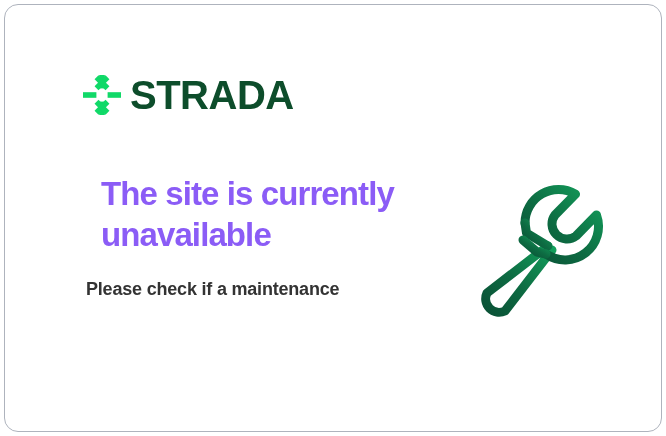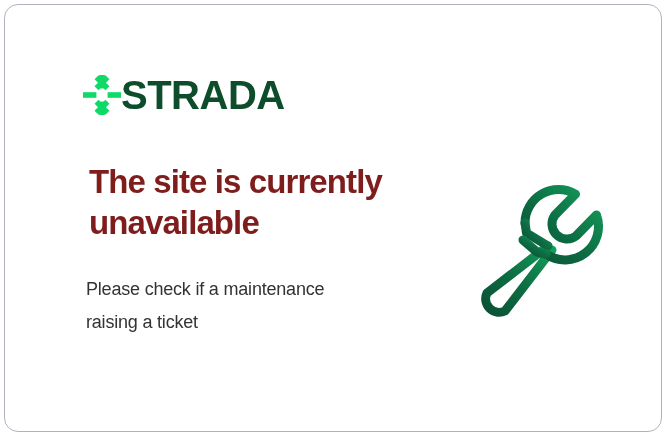--- a/index.html
+++ b/index.html
@@ -34,20 +34,21 @@
     overflow: hidden;
   }
 
   
   .brand {
     position: absolute;
     left: 78px;
     top: 68px;
     display: flex;
     align-items: center;
+    gap: 9px;
     height: 44px;
   }
   .brand-mark {
     width: 38px;
     height: 40px;
     display: block;
     flex: 0 0 auto;
   }
   .brand-word {
     font-family: "Liberation Sans", sans-serif;
@@ -58,40 +59,40 @@
     color: #0d4d2b;
     white-space: nowrap;
   }
 
   
   .headline {
     position: absolute;
     left: 80px;
     top: 152px;
     width: 330px;
-    margin: 4px;
+    margin: 16px;
     font-family: "Liberation Sans", sans-serif;
     font-size: 33px;
     line-height: 41px;
     font-weight: bold;
     letter-spacing: -0.9px;
-    color: #7f1d1d;
+    color: #8b5cf6;
   }
 
   
   .body-copy {
     position: absolute;
     left: 81px;
     top: 268px;
     width: 310px;
     margin: 0;
     font-family: "Liberation Sans", sans-serif;
     font-size: 18px;
     line-height: 33px;
-    font-weight: normal;
+    font-weight: bold;
     letter-spacing: -0.2px;
     color: #333333;
   }
   .body-copy .line {
     display: block;
     white-space: nowrap;
   }
 
   
   .wrench {
@@ -131,21 +132,20 @@
           </g>
         </svg>
       </span>
       <span class="brand-word">STRADA</span>
     </div>
 
     <h1 class="headline">The site is currently unavailable</h1>
 
     <p class="body-copy">
       <span class="line">Please check if a maintenance</span>
-      <span class="line">raising a ticket</span>
     </p>
 
     <div class="wrench">
       <svg viewBox="0 0 160 160" xmlns="http://www.w3.org/2000/svg" aria-hidden="true">
         <defs>
           <linearGradient id="wrenchGrad" x1="0" y1="1" x2="1" y2="0">
             <stop offset="0%" stop-color="#0a5136"></stop>
             <stop offset="45%" stop-color="#0d6b42"></stop>
             <stop offset="100%" stop-color="#13a05c"></stop>
           </linearGradient>

